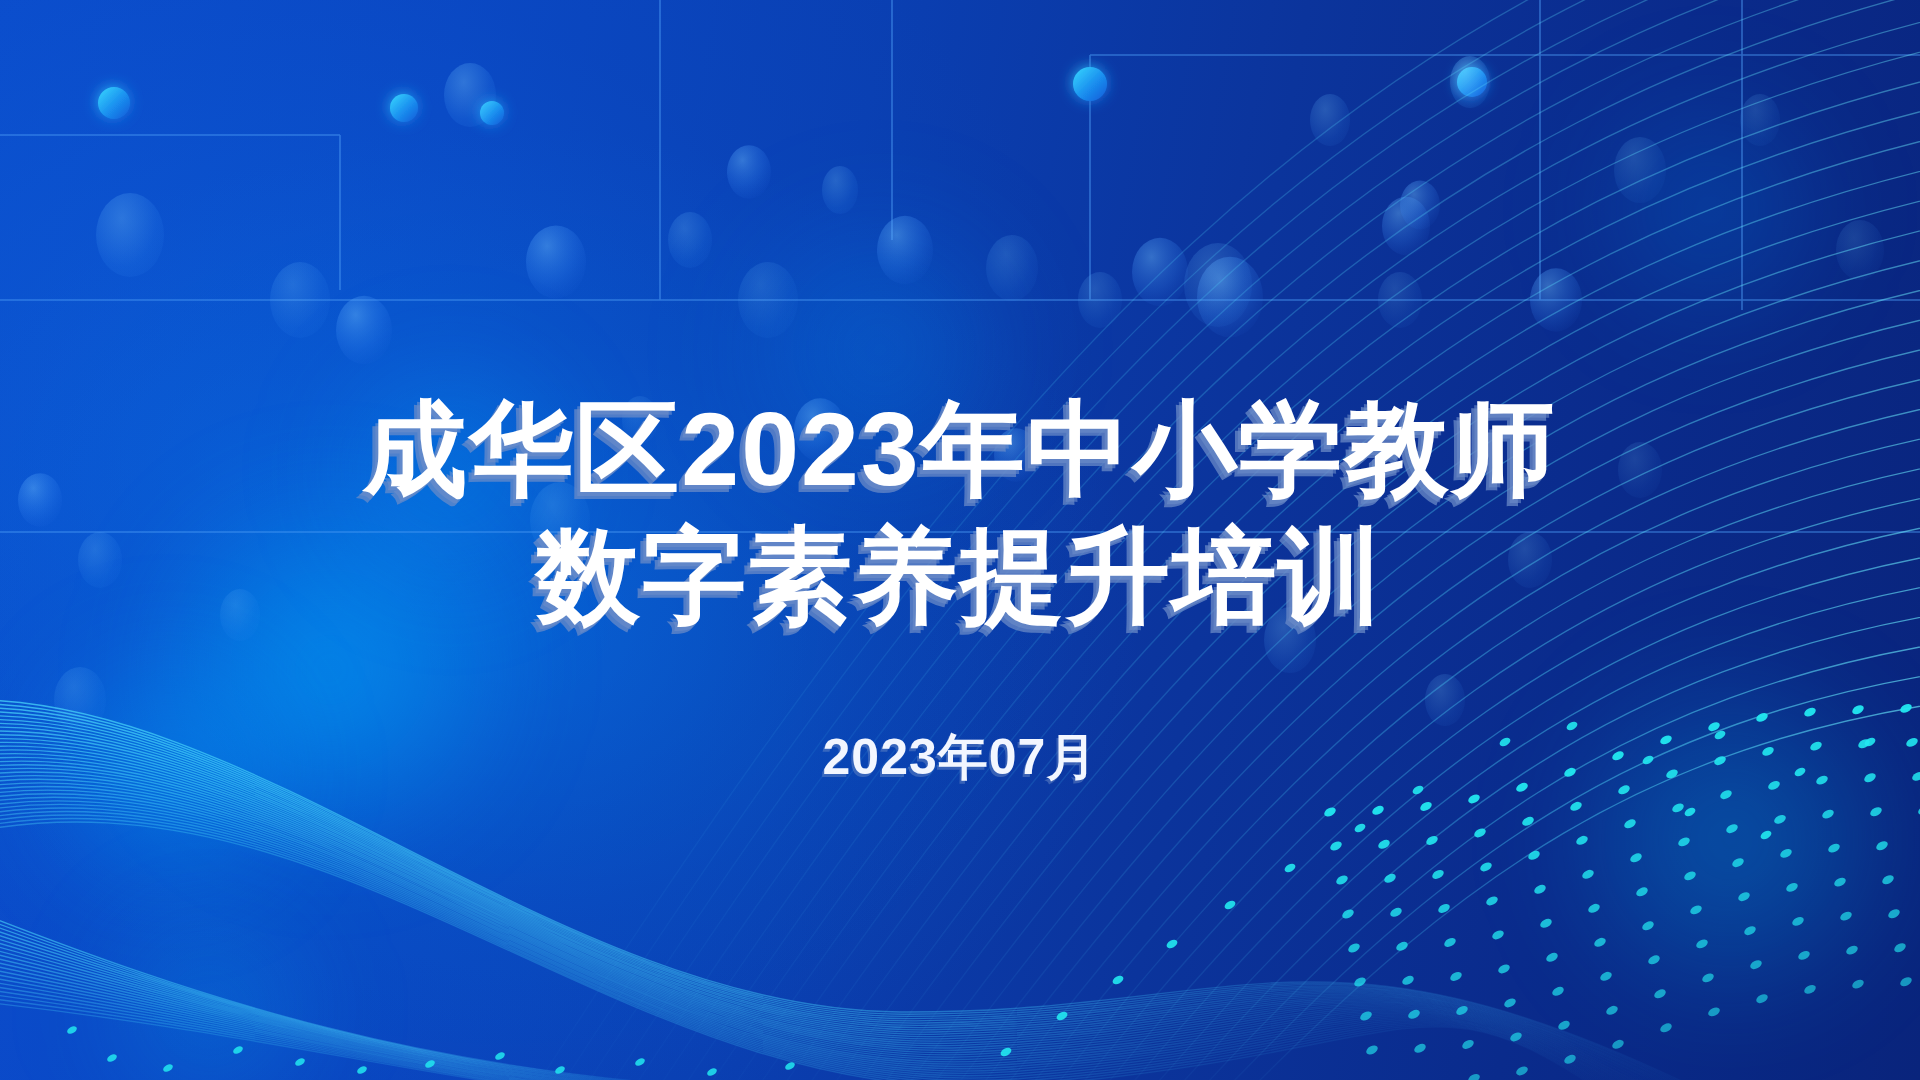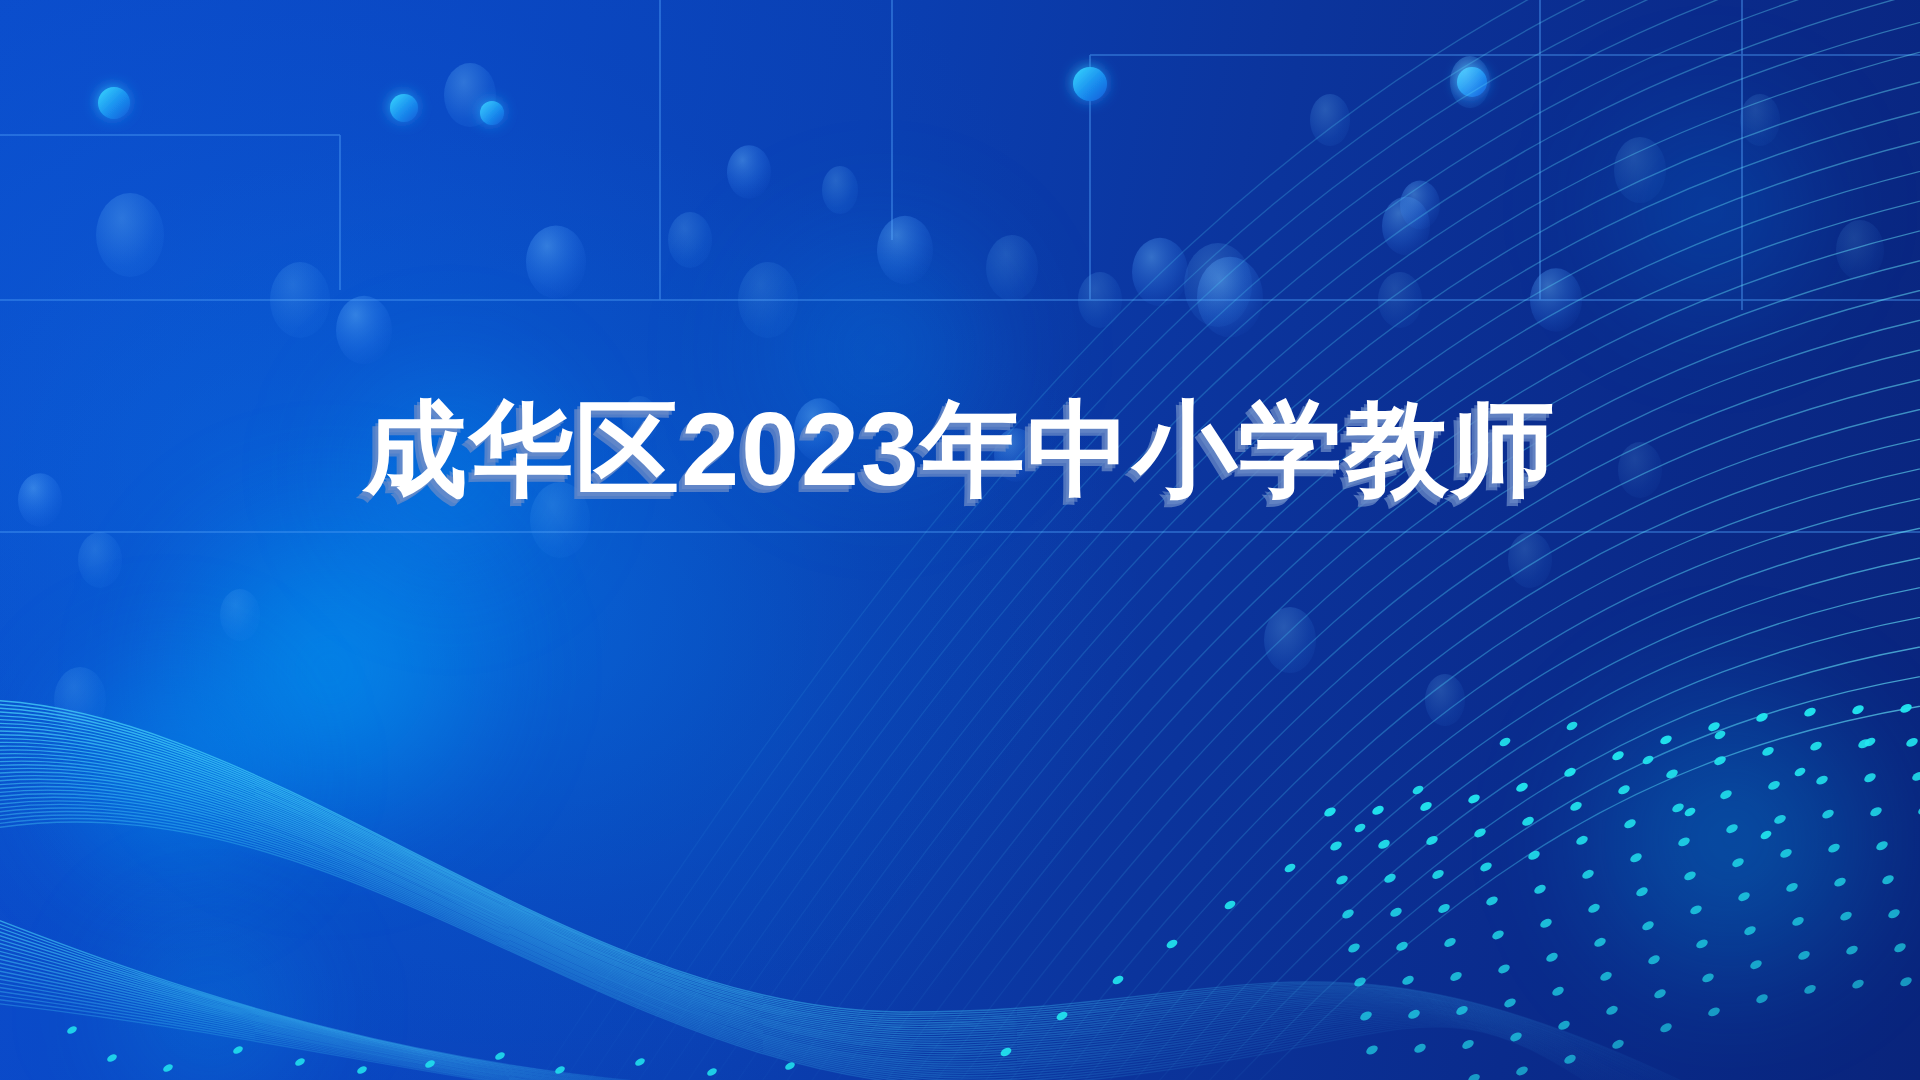--- a/index.html
+++ b/index.html
@@ -413,17 +413,19 @@
         <ellipse cx="640" cy="1062" rx="5.2" ry="3.224" transform="rotate(-28 640 1062)" fill="#22e8f0" opacity="0.85"></ellipse>
         <ellipse cx="712" cy="1072" rx="5.2" ry="3.224" transform="rotate(-28 712 1072)" fill="#22e8f0" opacity="0.85"></ellipse>
         <ellipse cx="790" cy="1066" rx="5.2" ry="3.224" transform="rotate(-28 790 1066)" fill="#22e8f0" opacity="0.85"></ellipse>
       </g>
   </svg>
 
   <div id="content">
 
     <div id="title-block">
       <div class="title-line">成华区2023年中小学教师</div>
+      <div class="title-line">数字素养提升培训</div>
+      <div id="date-line">2023年07月</div>
     </div>
 
   </div>
 
 </div>
 
 </body></html>

